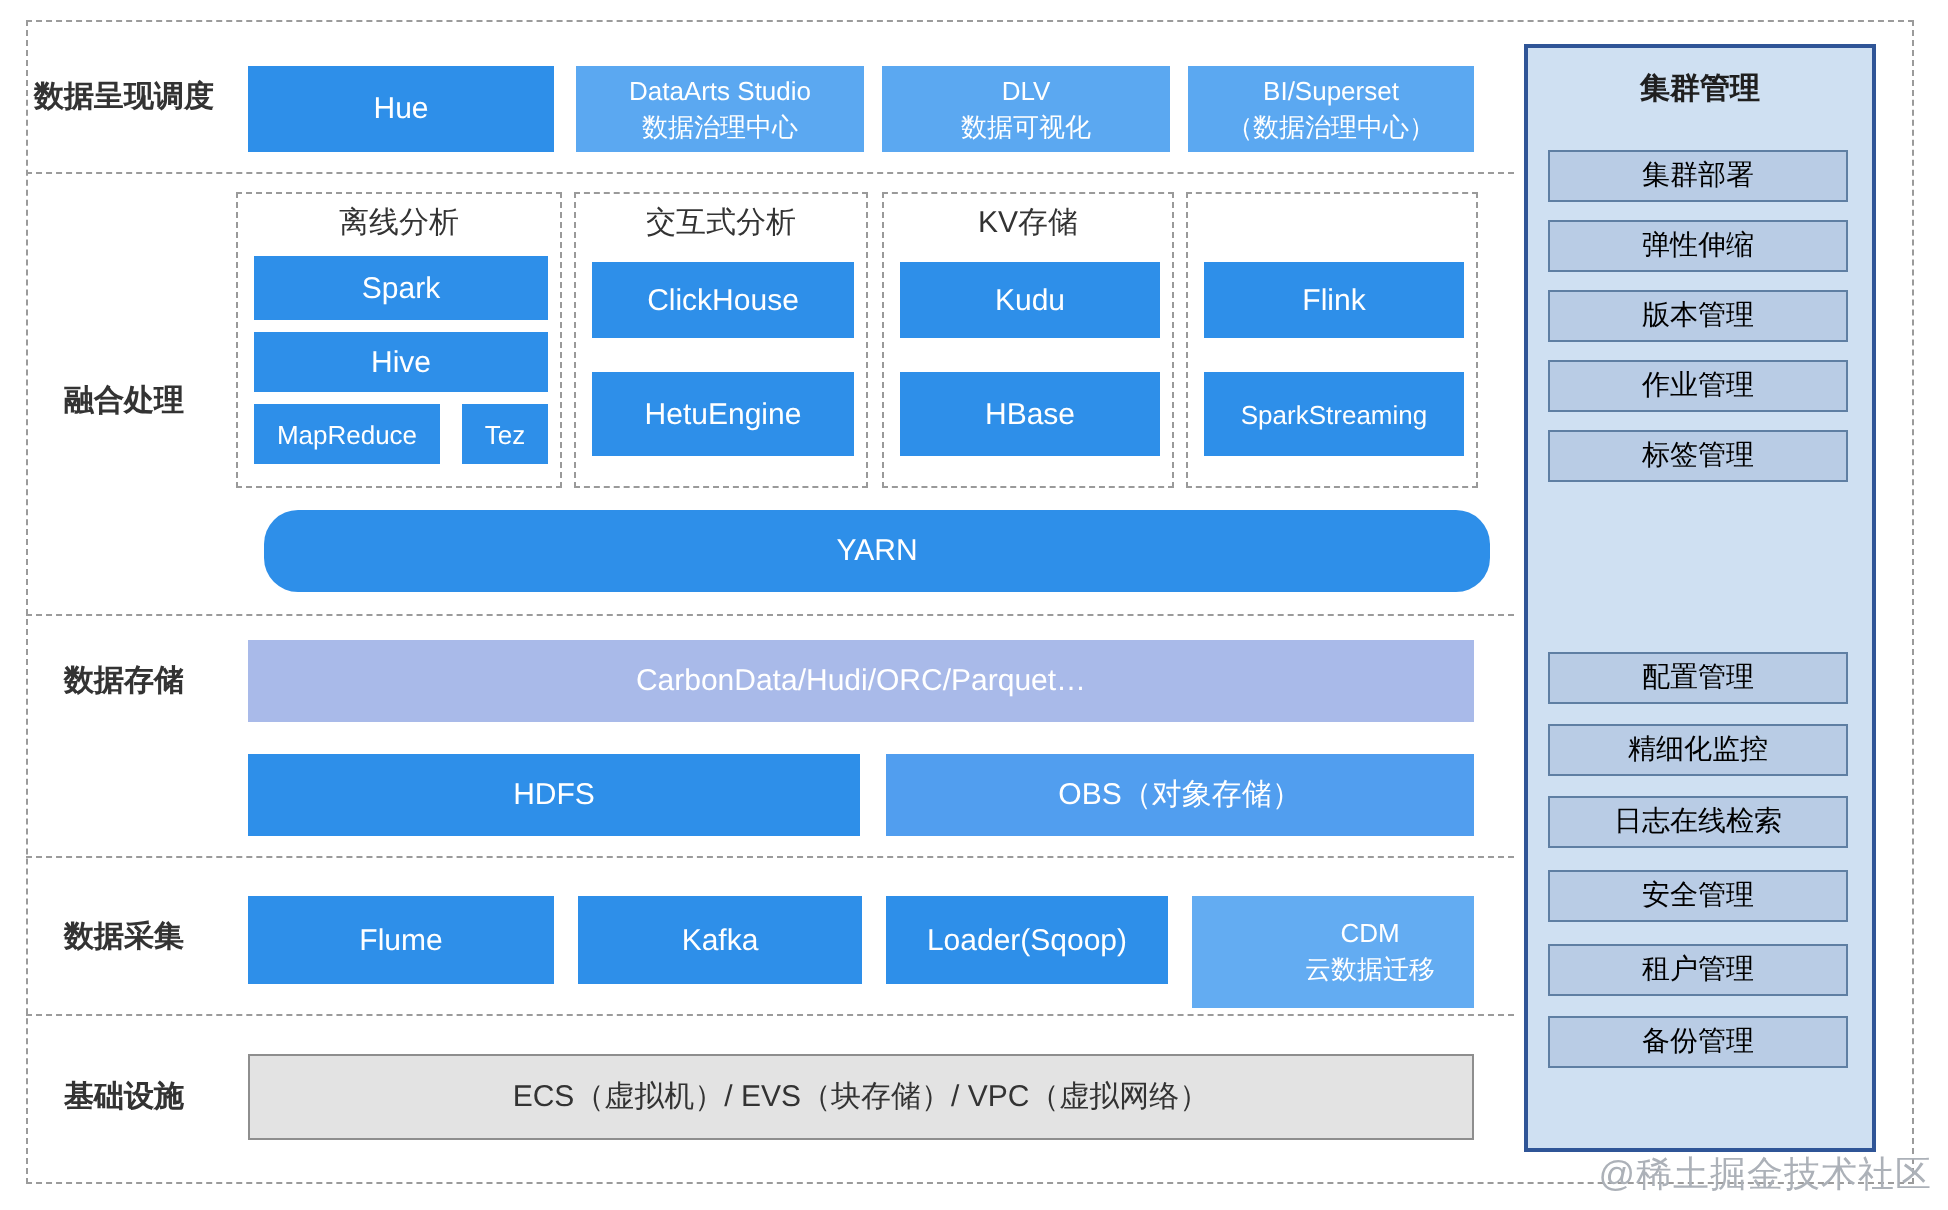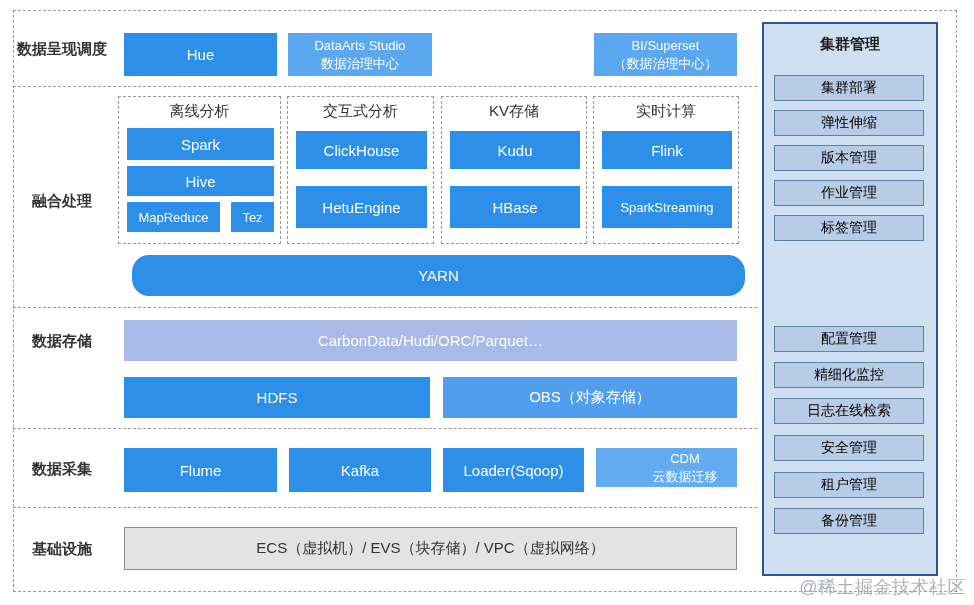--- a/index.html
+++ b/index.html
@@ -47,20 +47,24 @@
   <div class="abs row-label" style="left:8px;  top:190px; width:108px;">融合处理</div>
   <div class="abs row-label" style="left:8px;  top:330px; width:108px;">数据存储</div>
   <div class="abs row-label" style="left:8px;  top:458px; width:108px;">数据采集</div>
   <div class="abs row-label" style="left:8px;  top:538px; width:108px;">基础设施</div>
 
   <div class="abs blk solid" style="left:124px; top:33px; width:153px; height:43px;">Hue</div>
   <div class="abs blk light two" style="left:288px; top:33px; width:144px; height:43px;">
     <span>DataArts Studio</span>
     <span>数据治理中心</span>
   </div>
+  <div class="abs blk light two" style="left:441px; top:33px; width:144px; height:43px;">
+    <span>DLV</span>
+    <span>数据可视化</span>
+  </div>
   <div class="abs blk light two" style="left:594px; top:33px; width:143px; height:43px;">
     <span>BI/Superset</span>
     <span>（数据治理中心）</span>
   </div>
 
   <div class="abs group" style="left:118px; top:96px; width:163px; height:148px;">
     <div class="group-title">离线分析</div>
     <div class="abs blk solid" style="left:8px; top:31px; width:147px; height:32px;">Spark</div>
     <div class="abs blk solid" style="left:8px; top:69px; width:147px; height:30px;">Hive</div>
     <div class="abs blk solid fs13" style="left:8px; top:105px; width:93px; height:30px;">MapReduce</div>
@@ -73,35 +77,34 @@
     <div class="abs blk solid" style="left:8px; top:89px; width:131px; height:42px;">HetuEngine</div>
   </div>
 
   <div class="abs group" style="left:441px; top:96px; width:146px; height:148px;">
     <div class="group-title">KV存储</div>
     <div class="abs blk solid" style="left:8px; top:34px; width:130px; height:38px;">Kudu</div>
     <div class="abs blk solid" style="left:8px; top:89px; width:130px; height:42px;">HBase</div>
   </div>
 
   <div class="abs group" style="left:593px; top:96px; width:146px; height:148px;">
-    <div class="group-title">实时计算</div>
     <div class="abs blk solid" style="left:8px; top:34px; width:130px; height:38px;">Flink</div>
     <div class="abs blk solid fs13" style="left:8px; top:89px; width:130px; height:42px;">SparkStreaming</div>
   </div>
 
   <div class="abs blk solid" style="left:132px; top:255px; width:613px; height:41px;border-radius:17px;">YARN</div>
 
   <div class="abs blk pale" style="left:124px; top:320px; width:613px; height:41px;">CarbonData/Hudi/ORC/Parquet…</div>
   <div class="abs blk solid" style="left:124px; top:377px; width:306px; height:41px;">HDFS</div>
   <div class="abs blk obs" style="left:443px; top:377px; width:294px; height:41px;">OBS（对象存储）</div>
 
   <div class="abs blk solid" style="left:124px; top:448px; width:153px; height:44px;">Flume</div>
   <div class="abs blk solid" style="left:289px; top:448px; width:142px; height:44px;">Kafka</div>
   <div class="abs blk solid" style="left:443px; top:448px; width:141px; height:44px;">Loader(Sqoop)</div>
-  <div class="abs blk cdm two" style="left:596px; top:448px; width:141px; height:39px;padding-left:37px;">
+  <div class="abs blk cdm two" style="left:596px; top:448px; width:141px; height:56px;padding-left:37px;">
     <span>CDM</span>
     <span>云数据迁移</span>
   </div>
 
   <div class="abs gray-bar" style="left:124px; top:527px; width:613px; height:43px;">ECS（虚拟机）/ EVS（块存储）/ VPC（虚拟网络）</div>
 
   <div class="abs panel" style="left:762px; top:22px; width:176px; height:554px;">
     <div class="panel-title">集群管理</div>
     <div class="pbtn" style="top:51px;">集群部署</div>
     <div class="pbtn" style="top:86px;">弹性伸缩</div>

